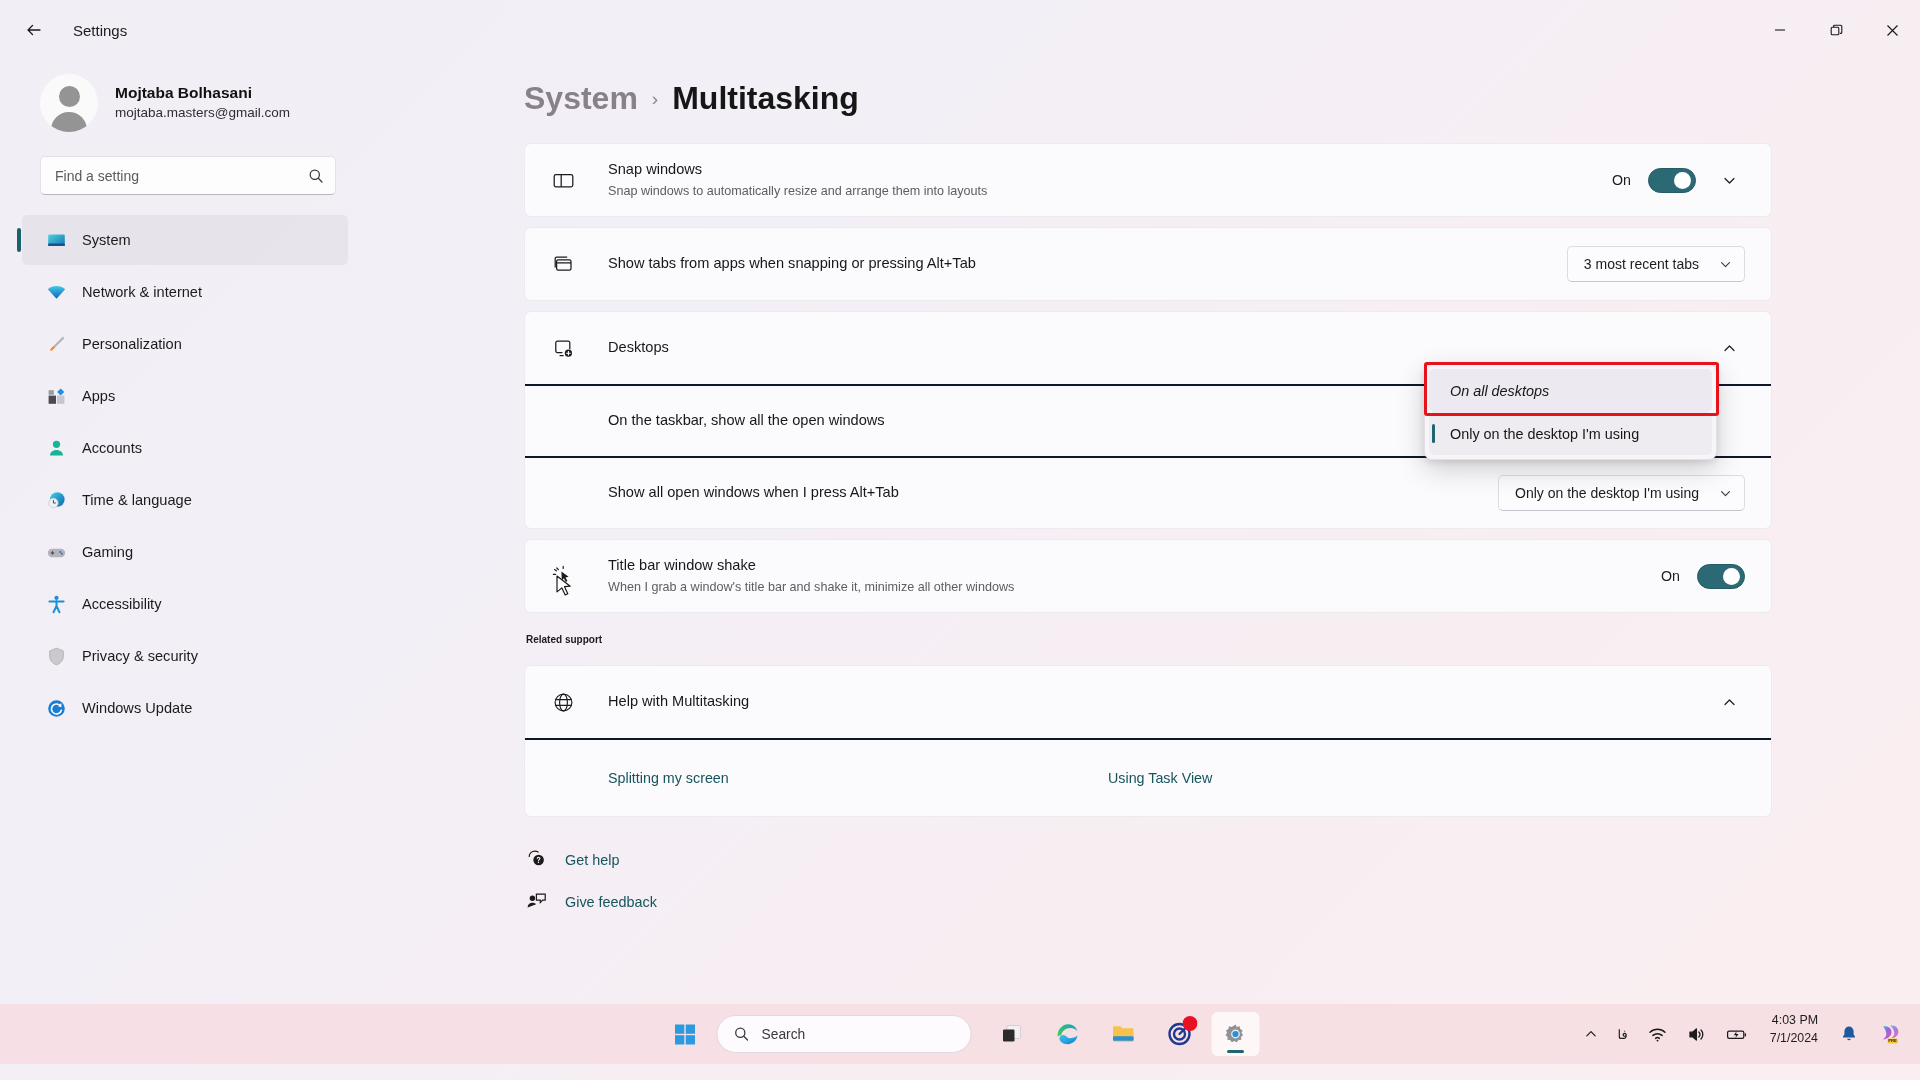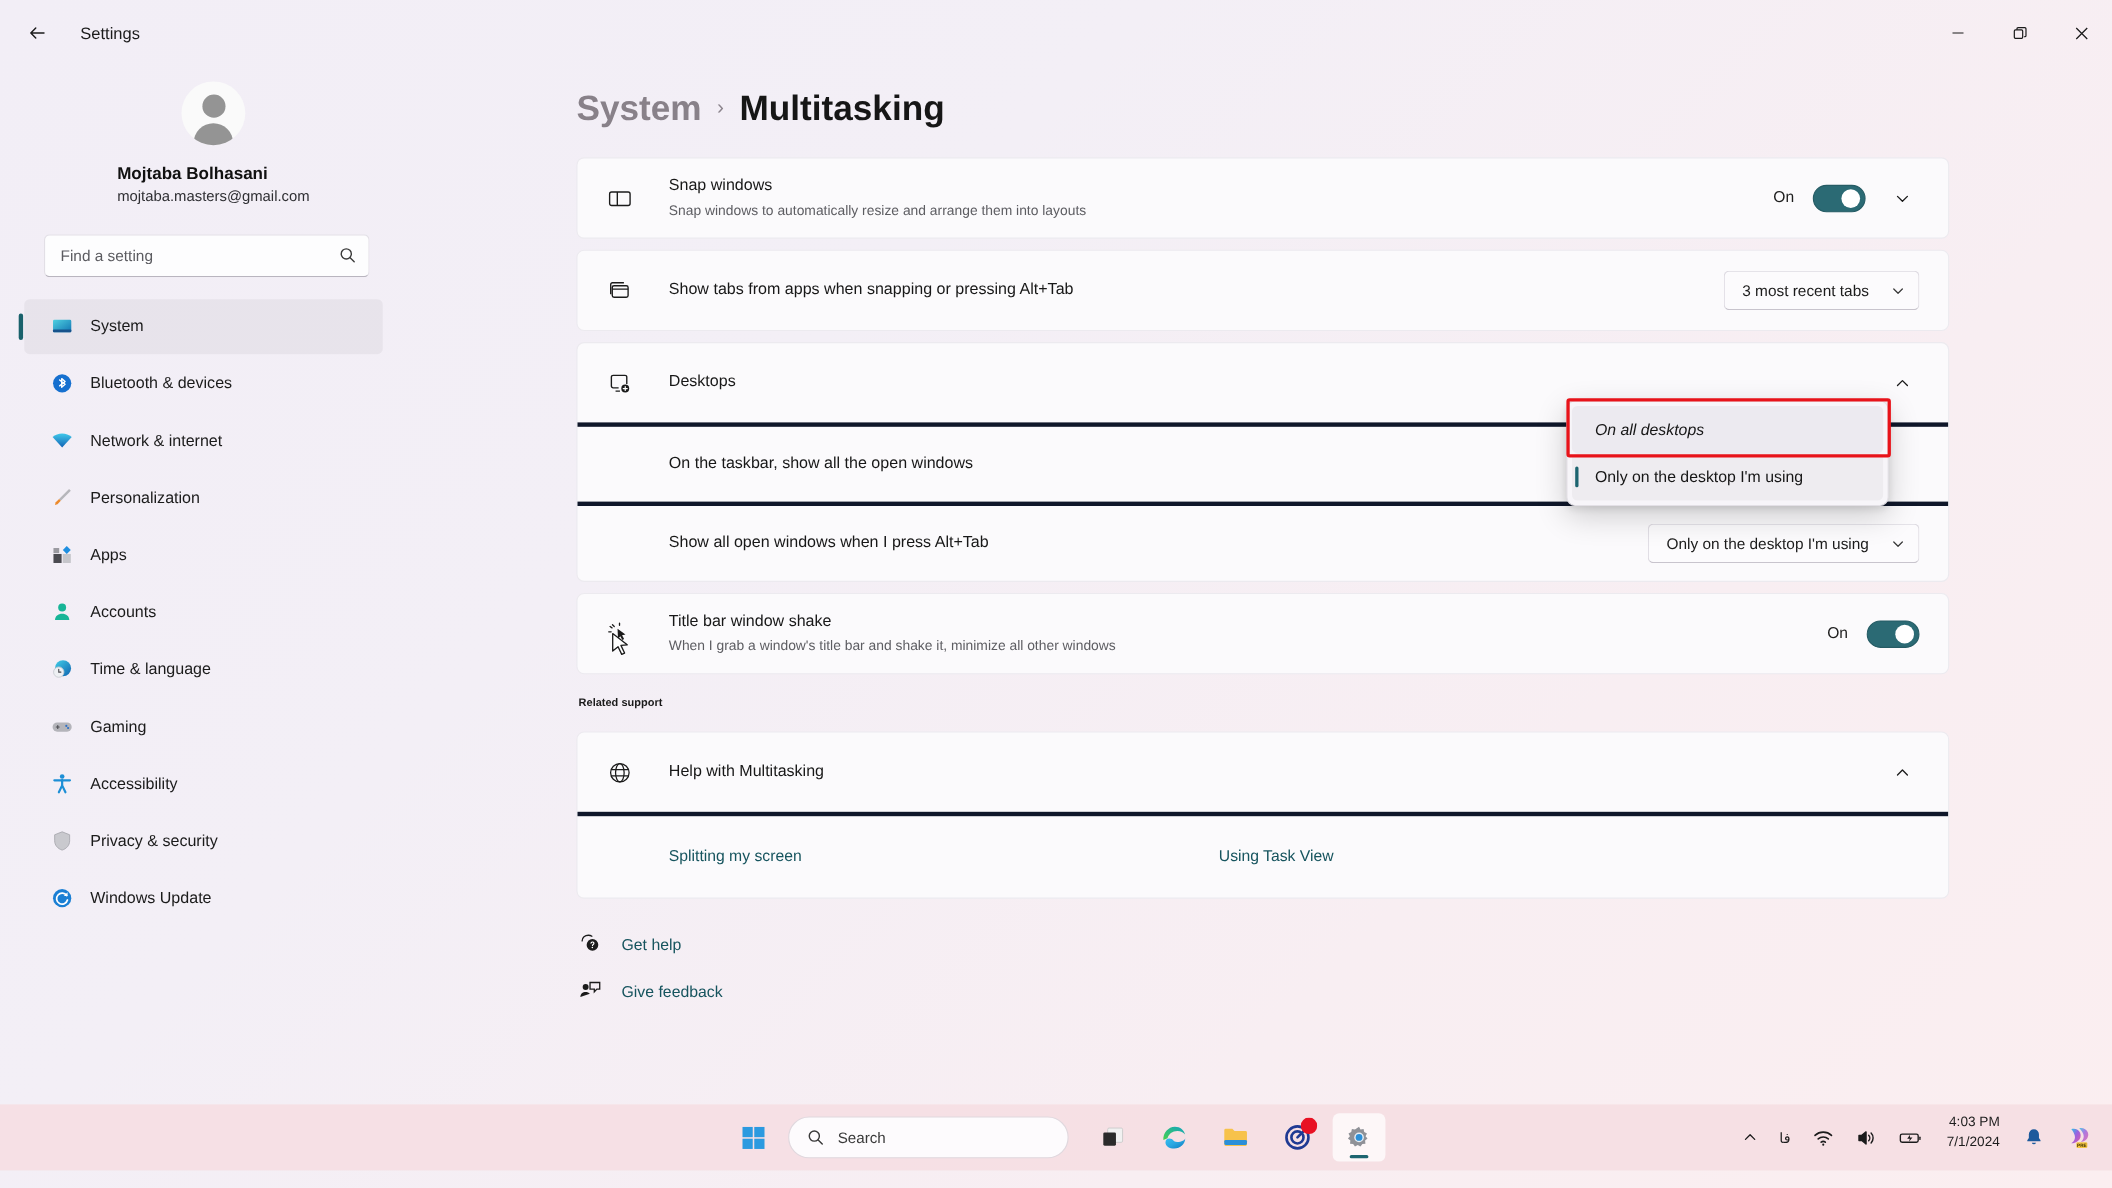--- a/index.html
+++ b/index.html
@@ -34,21 +34,21 @@
   }
 
   
   #sidebar {
     position: absolute; left: 0; top: 60px;
     width: 370px; height: 960px;
     padding: 0 18px;
   }
   .account {
     display: flex; align-items: center;
-    padding: 14px 4px 14px 22px; gap: 17px; flex-direction: column;
+    padding: 14px 4px 14px 22px; gap: 17px;
   }
   .avatar {
     width: 58px; height: 58px; border-radius: 50%;
     background: #fafafa; position: relative; overflow: hidden;
     flex: none;
   }
   .avatar .head {
     position: absolute; width: 21px; height: 21px; border-radius: 50%;
     background: #949494; left: 18.5px; top: 12px;
   }
@@ -116,21 +116,21 @@
     border-radius: 7px;
     margin-bottom: 10px;
     overflow: visible;
   }
   .row {
     display: flex; align-items: center;
     min-height: 72px;
     padding: 0 26px 0 27px;
     position: relative;
   }
-  .row + .row { border-top: 4px solid #0f172a; align-items: center; }
+  .row + .row { border-top: 2px solid #0f172a; align-items: center; }
   .row-ico {
     width: 34px; flex: none; display: flex;
     align-items: center; justify-content: flex-start;
     margin-right: 22px;
   }
   .row-ico.indent { width: 34px; margin-right: 22px; }
   .row-text { flex: 1; min-width: 0; }
   .row-title { font-size: 14.6px; color: #181818; line-height: 1.45; }
   .row-sub { font-size: 12.6px; color: #5d5d62; line-height: 1.5; margin-top: 1px; }
   .row-right { display: flex; align-items: center; gap: 17px; flex: none; }
@@ -334,29 +334,20 @@
                 <stop offset="1" stop-color="#1275b3"></stop>
               </linearGradient>
             </defs>
           <rect x="2.2" y="4.6" width="16.6" height="11.4" rx="1.2" fill="url(#sysg)"></rect>
           <rect x="2.2" y="13.6" width="16.6" height="2.4" rx=".6" fill="#17538c"></rect>
         </svg>
       </span>
       <span class="nav-label">System</span>
     </div>
 
-    <div class="navitem">
-      <span class="nav-ico">
-        <svg width="21" height="21" viewBox="0 0 21 21">
-          <circle cx="10.5" cy="10.5" r="8.3" fill="#1670cf"></circle>
-          <path d="M8.2 7.4l5 4-3.1 2.6V6.2l3.1 2.6-5 4" stroke="#fff" stroke-width="1.25" fill="none" stroke-linecap="round" stroke-linejoin="round"></path>
-        </svg>
-      </span>
-      <span class="nav-label">Bluetooth &amp; devices</span>
-    </div>
 
     <div class="navitem">
       <span class="nav-ico">
         <svg width="21" height="21" viewBox="0 0 21 21">
           <defs>
               <linearGradient id="netg" x1="0" y1="0" x2="0" y2="1">
             <stop offset="0" stop-color="#40c8ea"></stop>
                 <stop offset="1" stop-color="#1263b5"></stop>
               </linearGradient>
             </defs>

